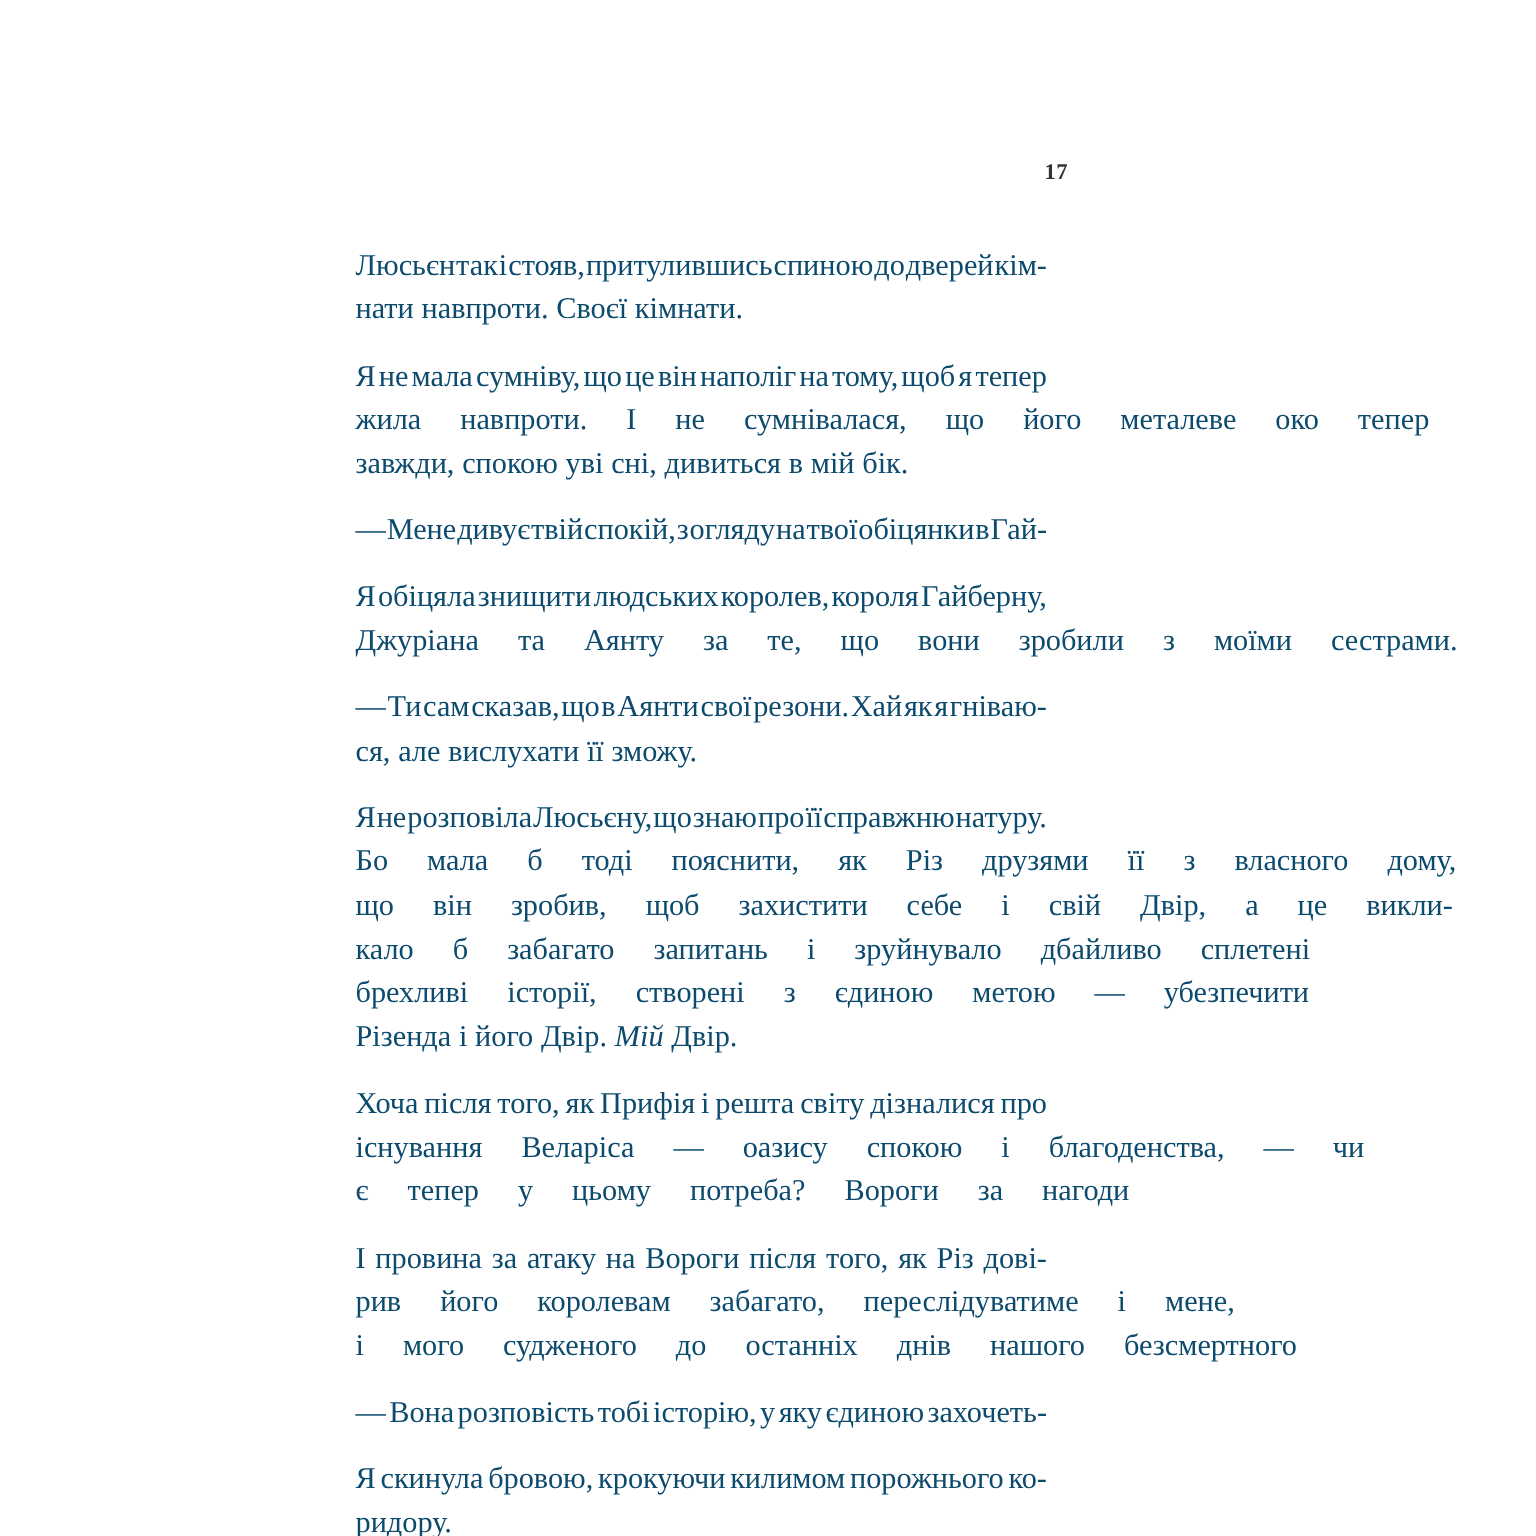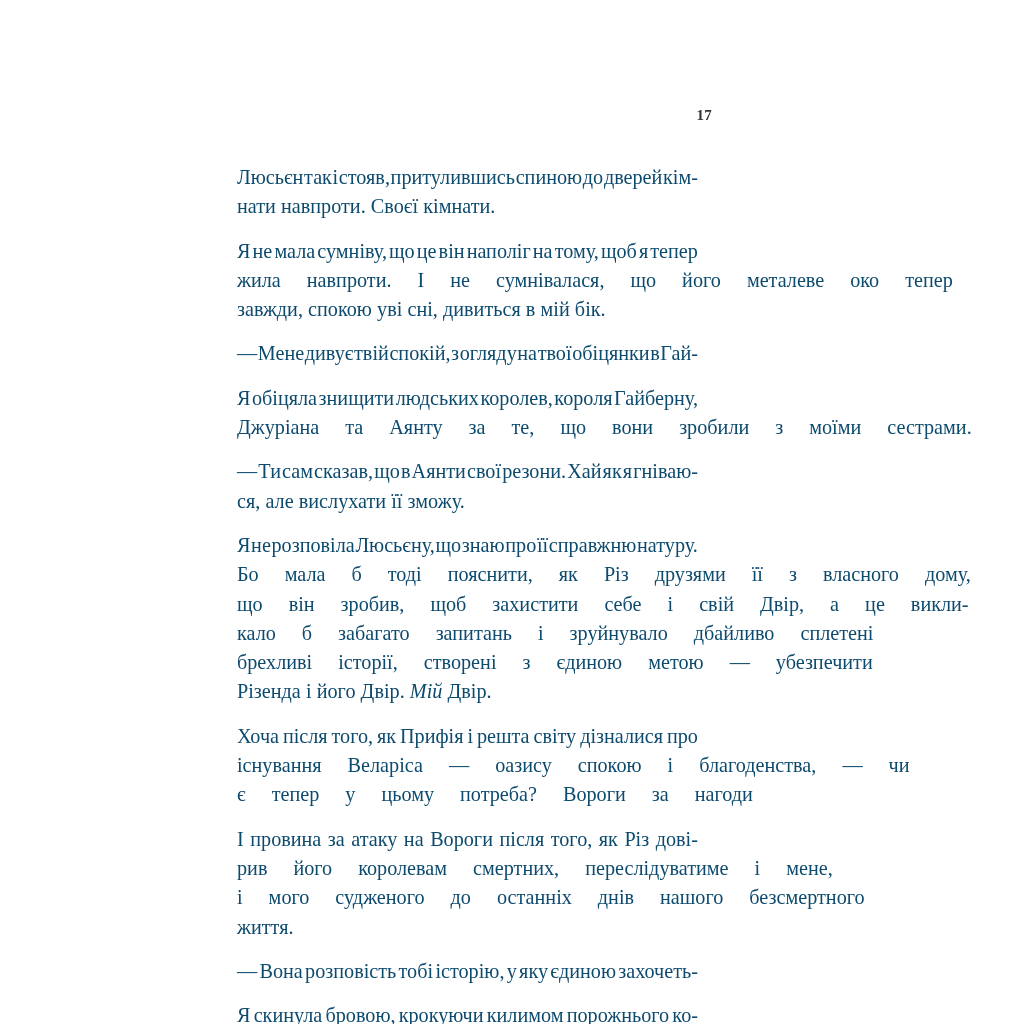--- a/index.html
+++ b/index.html
@@ -109,23 +109,22 @@
         <span class="line j"><span>брехливі</span><span>історії,</span><span>створені</span><span>з</span><span>єдиною</span><span>метою</span><span>—</span><span>убезпечити</span></span>
         <span class="line">Різенда і його Двір. <em>Мій</em> Двір.</span>
       </p>
     <p class="para">
         <span class="line j first"><span>Хоча</span><span>після</span><span>того,</span><span>як</span><span>Прифія</span><span>і</span><span>решта</span><span>світу</span><span>дізналися</span><span>про</span></span>
         <span class="line j"><span>існування</span><span>Веларіса</span><span>—</span><span>оазису</span><span>спокою</span><span>і</span><span>благоденства,</span><span>—</span><span>чи</span></span>
         <span class="line j"><span>є</span><span>тепер</span><span>у</span><span>цьому</span><span>потреба?</span><span>Вороги</span><span>за</span><span>нагоди</span></span>
       </p>
     <p class="para">
         <span class="line j first"><span>І</span><span>провина</span><span>за</span><span>атаку</span><span>на</span><span>Вороги</span><span>після</span><span>того,</span><span>як</span><span>Різ</span><span>дові-</span></span>
-        <span class="line j"><span>рив</span><span>його</span><span>королевам</span><span>смертних,</span><span>переслідуватиме</span><span>і</span><span>мене,</span></span>
+        <span class="line j"><span>рив</span><span>його</span><span>королевам</span><span>забагато,</span><span>переслідуватиме</span><span>і</span><span>мене,</span></span>
         <span class="line j"><span>і</span><span>мого</span><span>судженого</span><span>до</span><span>останніх</span><span>днів</span><span>нашого</span><span>безсмертного</span></span>
-        <span class="line">життя.</span>
       </p>
     <p class="para">
         <span class="line j first"><span>—</span><span>Вона</span><span>розповість</span><span>тобі</span><span>історію,</span><span>у</span><span>яку</span><span>єдиною</span><span>захочеть-</span></span>
       </p>
     <p class="para">
         <span class="line j first"><span>Я</span><span>скинула</span><span>бровою,</span><span>крокуючи</span><span>килимом</span><span>порожнього</span><span>ко-</span></span>
         <span class="line">ридору.</span>
       </p>
 
   </div>

